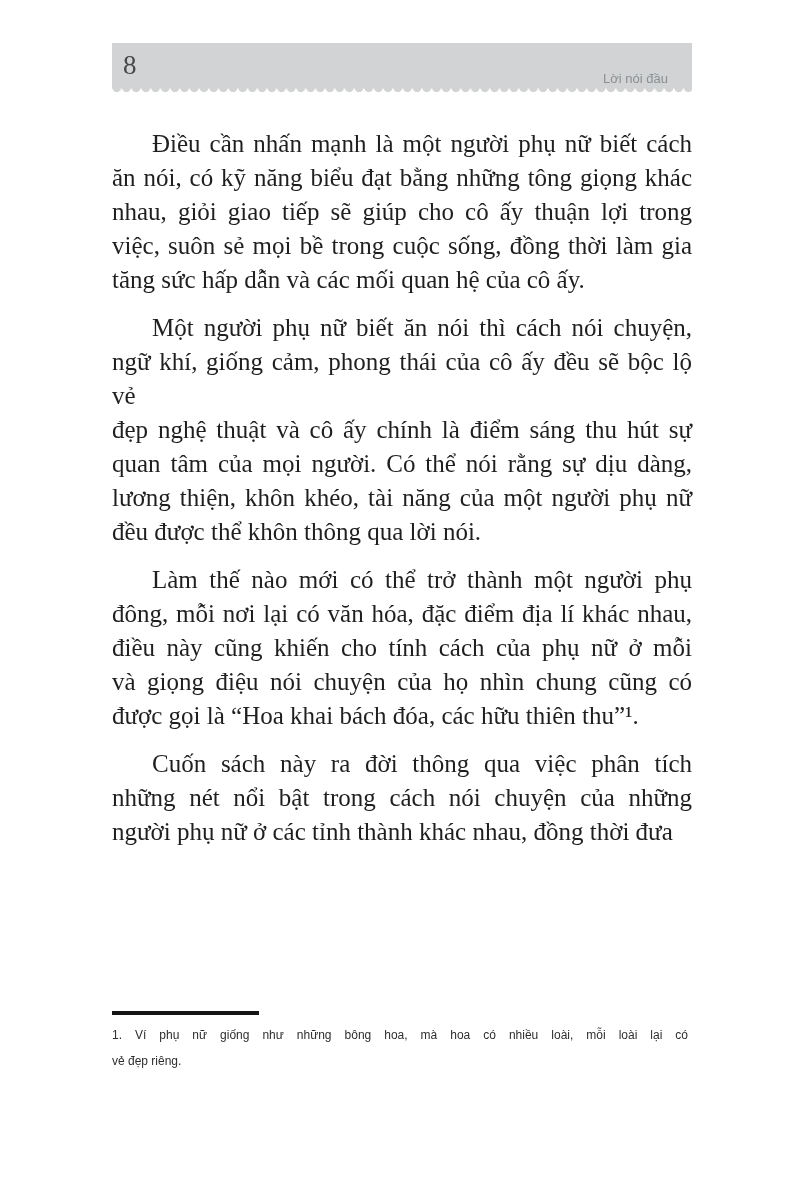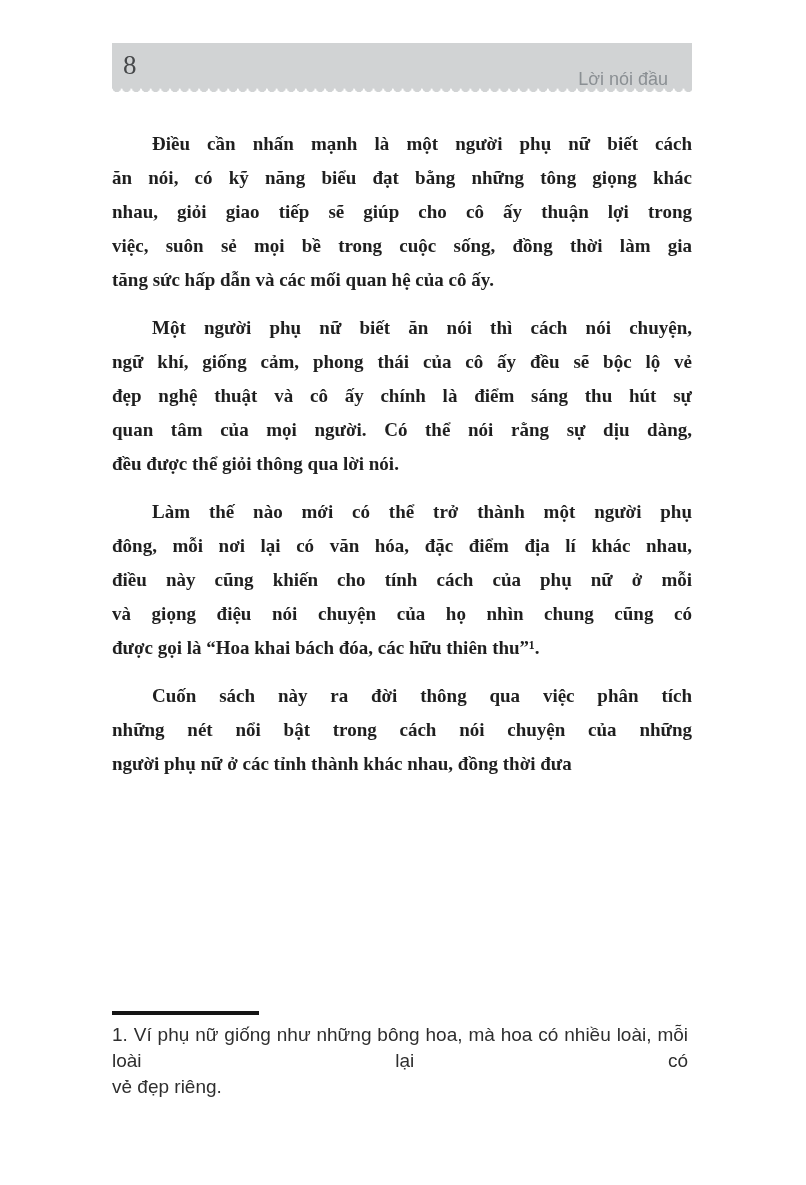--- a/index.html
+++ b/index.html
@@ -36,50 +36,49 @@
     background-size:9.7px 6px;
     background-repeat:repeat-x;
   }
   .page-number{
     font-family:"Liberation Serif","DejaVu Serif",serif;
     font-size:27px;color:var(--page-number);
     line-height:1;
   }
   .chapter-title{
     font-family:"Liberation Sans","DejaVu Sans",sans-serif;
-    font-size:18px;color:var(--header-title);
+    font-size:13px;color:var(--header-title);
     line-height:1;
     margin-top:26px;
   }
 
   
   .body-text{
     position:absolute;left:112px;top:127px;width:580px;
     color:var(--body-text);
-    font-size:19px;
+    font-size:25px;
     line-height:34px;
-    font-weight:bold;
   }
   .para{margin:0 0 14px 0;}
   .para:last-child{margin-bottom:12px;}
   .line{
     display:block;
     text-align:justify;
     text-align-last:justify;
     white-space:normal;
   }
   .line.first{text-indent:40px;}
   .line.last{text-align-last:left;}
 
   
   .footnote{
     position:absolute;left:112px;top:1011px;width:576px;
     font-family:"Liberation Sans","DejaVu Sans",sans-serif;
     color:var(--footnote-text);
-    font-size:19px;
+    font-size:12px;
     line-height:26px;
   }
   .footnote-rule{
     width:147px;height:4px;background:var(--rule);
     margin:0 0 7px 0;
   }
   .fn-line{
     display:block;
     text-align:justify;
     text-align-last:justify;
@@ -102,21 +101,22 @@
         <span class="line">ăn nói, có kỹ năng biểu đạt bằng những tông giọng khác</span>
         <span class="line">nhau, giỏi giao tiếp sẽ giúp cho cô ấy thuận lợi trong</span>
         <span class="line">việc, suôn sẻ mọi bề trong cuộc sống, đồng thời làm gia</span>
         <span class="line last">tăng sức hấp dẫn và các mối quan hệ của cô ấy.</span>
       </p>
       <p class="para">
         <span class="line first">Một người phụ nữ biết ăn nói thì cách nói chuyện,</span>
         <span class="line">ngữ khí, giống cảm, phong thái của cô ấy đều sẽ bộc lộ vẻ</span>
         <span class="line">đẹp nghệ thuật và cô ấy chính là điểm sáng thu hút sự</span>
         <span class="line">quan tâm của mọi người. Có thể nói rằng sự dịu dàng,</span>
-        <span class="line last">đều được thể giỏi thông qua lời nói.</span>
+        <span class="line">lương thiện, khôn khéo, tài năng của một người phụ nữ</span>
+        <span class="line last">đều được thể khôn thông qua lời nói.</span>
       </p>
       <p class="para">
         <span class="line first">Làm thế nào mới có thể trở thành một người phụ</span>
         <span class="line">đông, mỗi nơi lại có văn hóa, đặc điểm địa lí khác nhau,</span>
         <span class="line">điều này cũng khiến cho tính cách của phụ nữ ở mỗi</span>
         <span class="line">và giọng điệu nói chuyện của họ nhìn chung cũng có</span>
         <span class="line last">được gọi là “Hoa khai bách đóa, các hữu thiên thu”¹.</span>
       </p>
       <p class="para">
         <span class="line first">Cuốn sách này ra đời thông qua việc phân tích</span>

